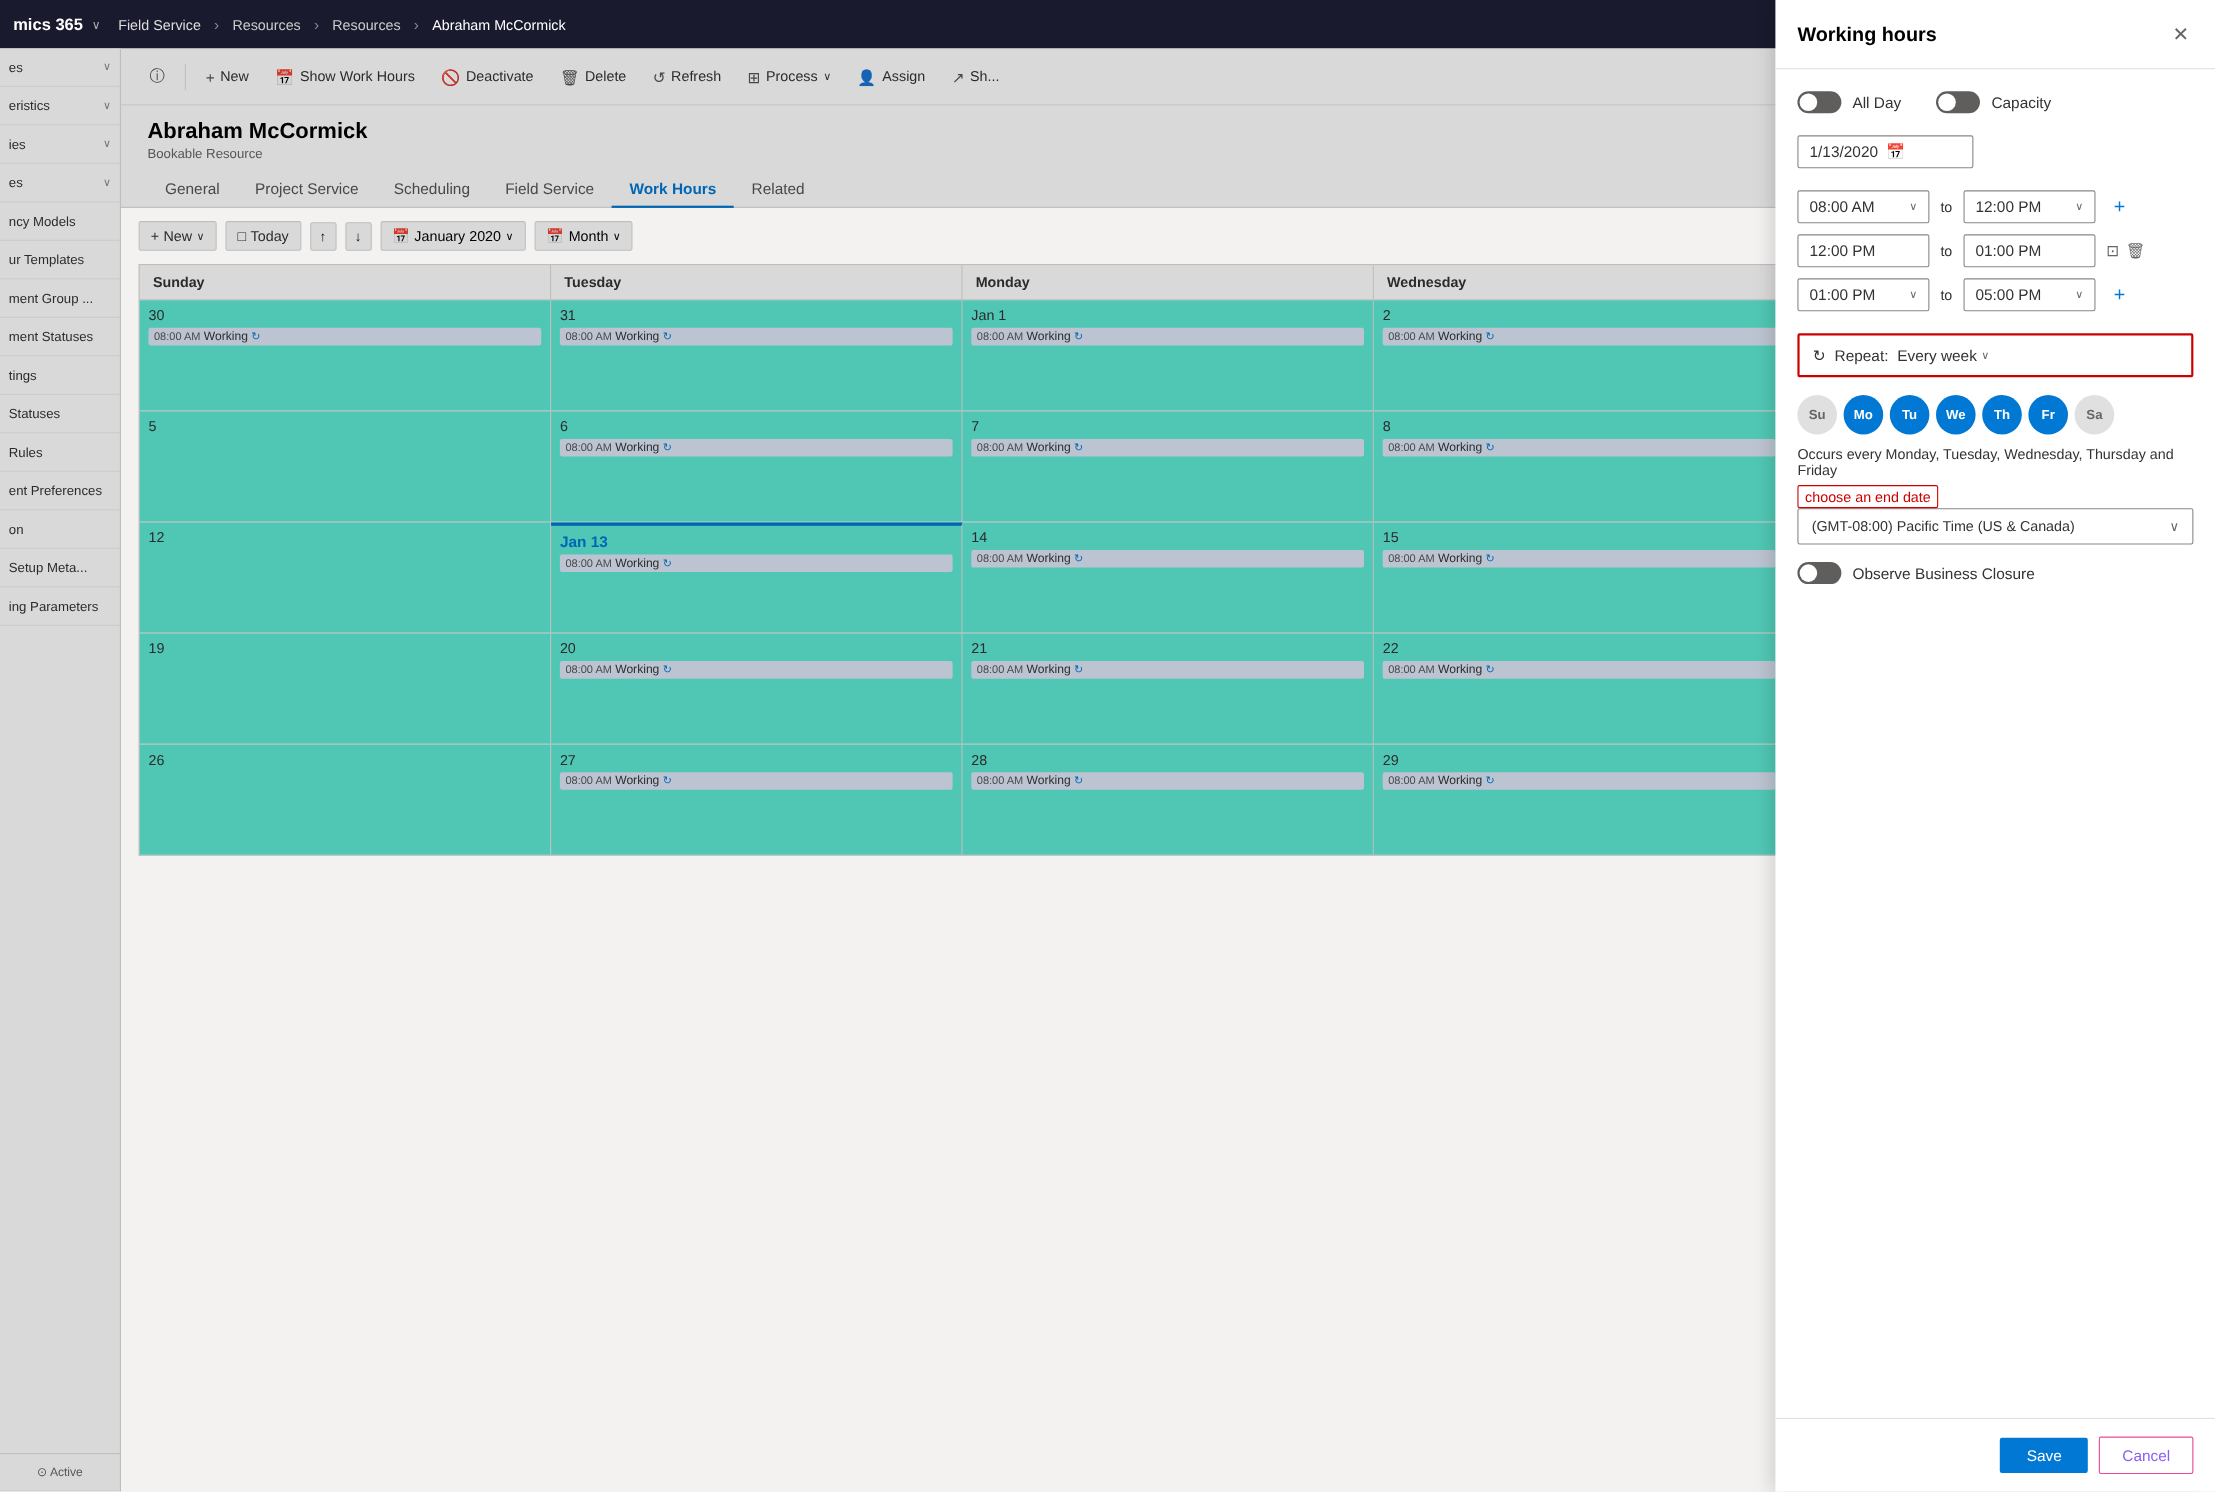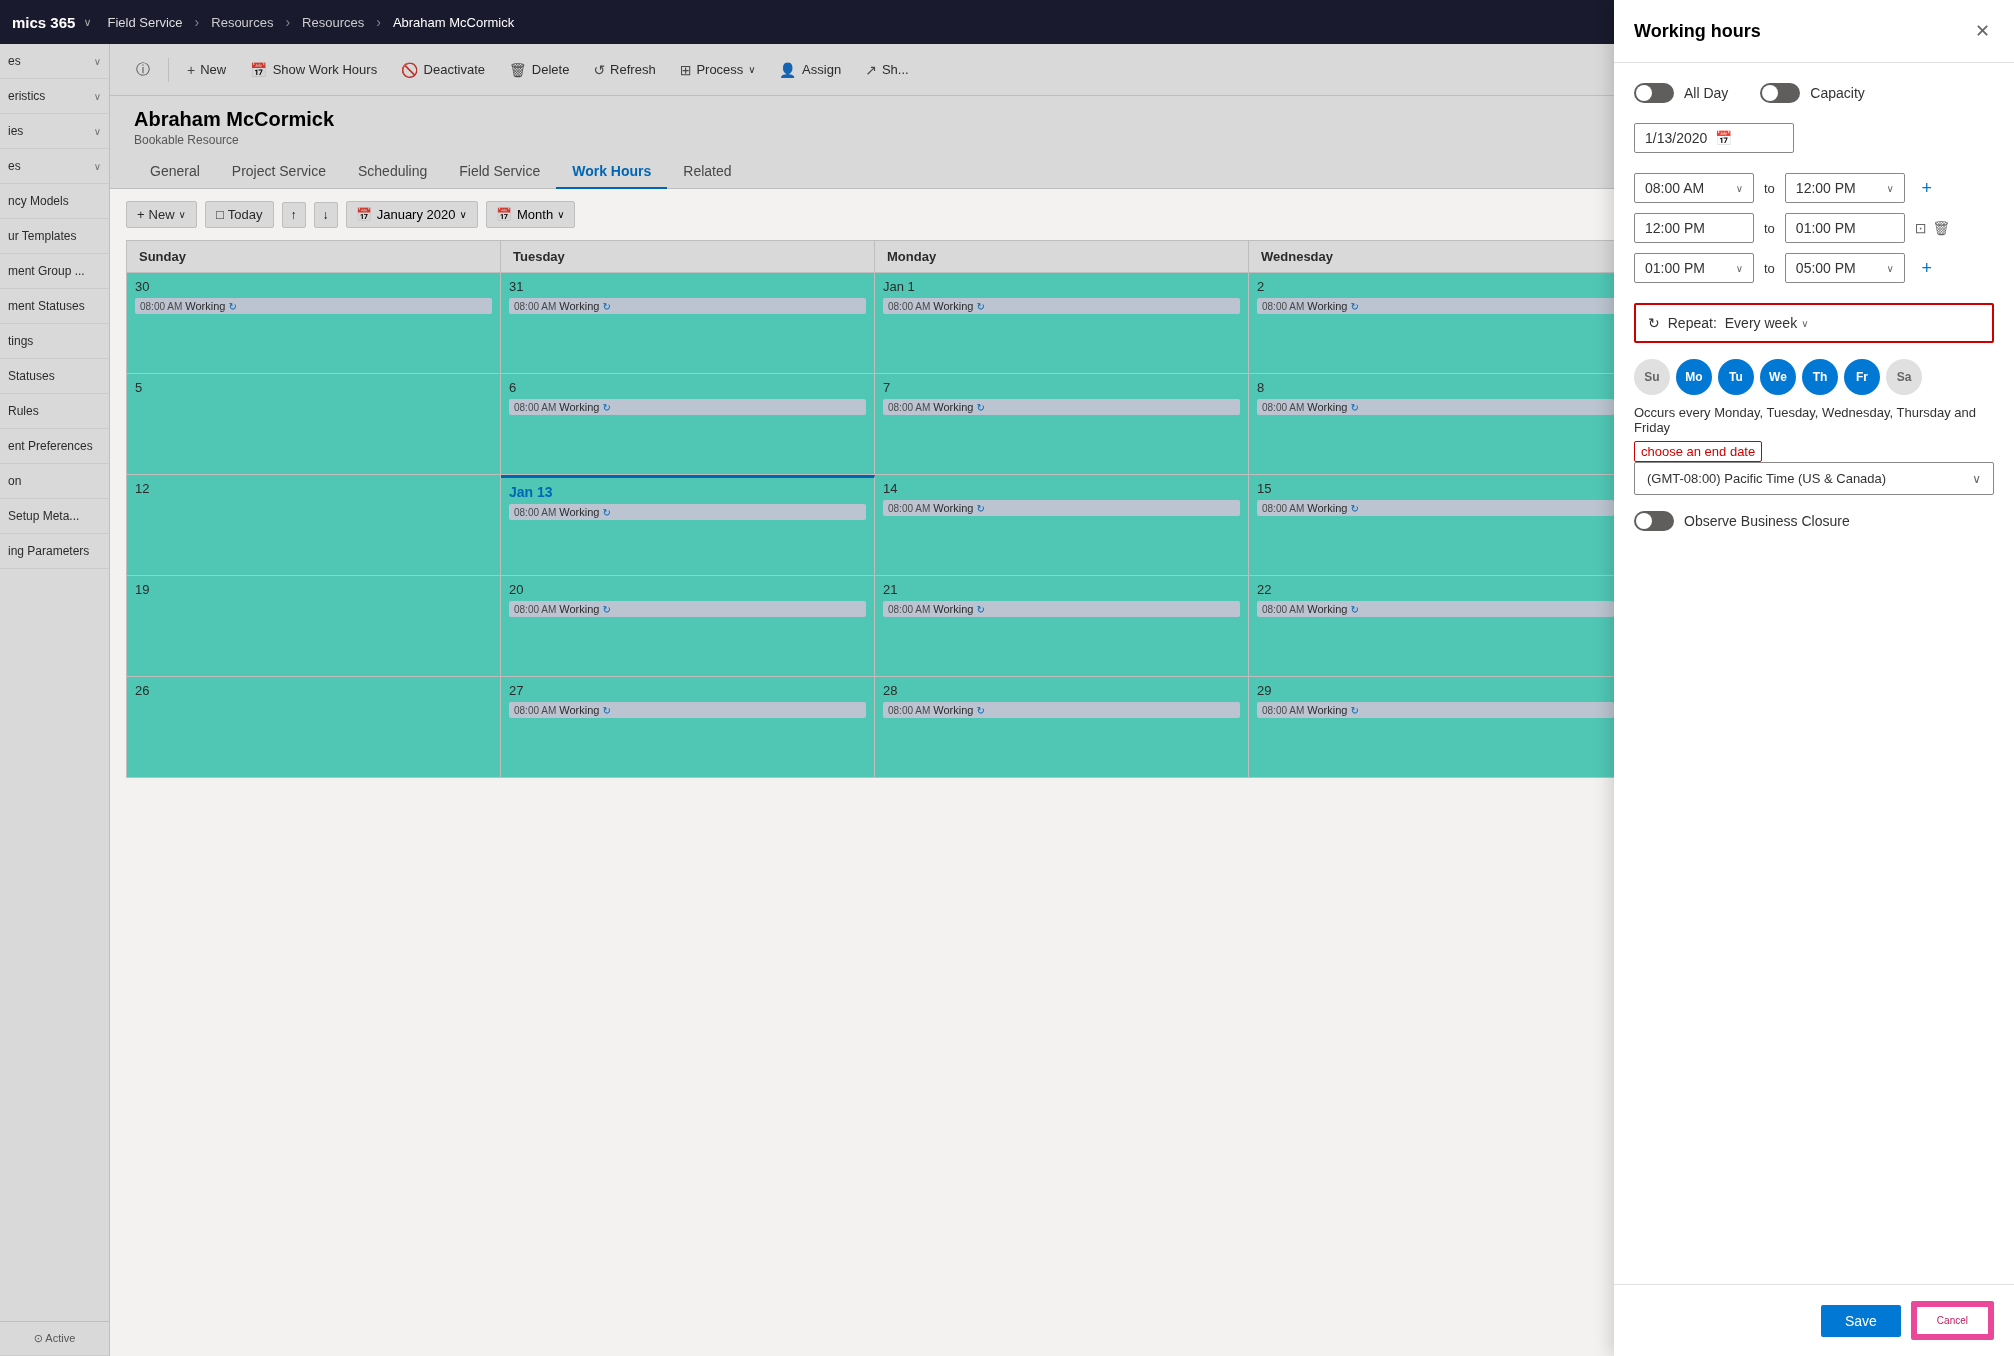--- a/index.html
+++ b/index.html
@@ -447,24 +447,24 @@
       color: #fff;
       border: none;
       padding: 8px 24px;
       font-size: 14px;
       cursor: pointer;
       border-radius: 2px;
       font-weight: 500;
     }
     .btn-cancel {
       background: #fff;
-      color: #be185d;
-      border: 6px solid #ec4899;
+      color: #8b5cf6;
+      border: 1px solid #ec4899;
       padding: 8px 20px;
-      font-size: 10px;
+      font-size: 14px;
       cursor: pointer;
       border-radius: 2px;
     }
 
     .dimmed { filter: brightness(0.85); pointer-events: none; user-select: none; }
   </style>
 </head>
 <body>
 
 <div class="top-nav">

